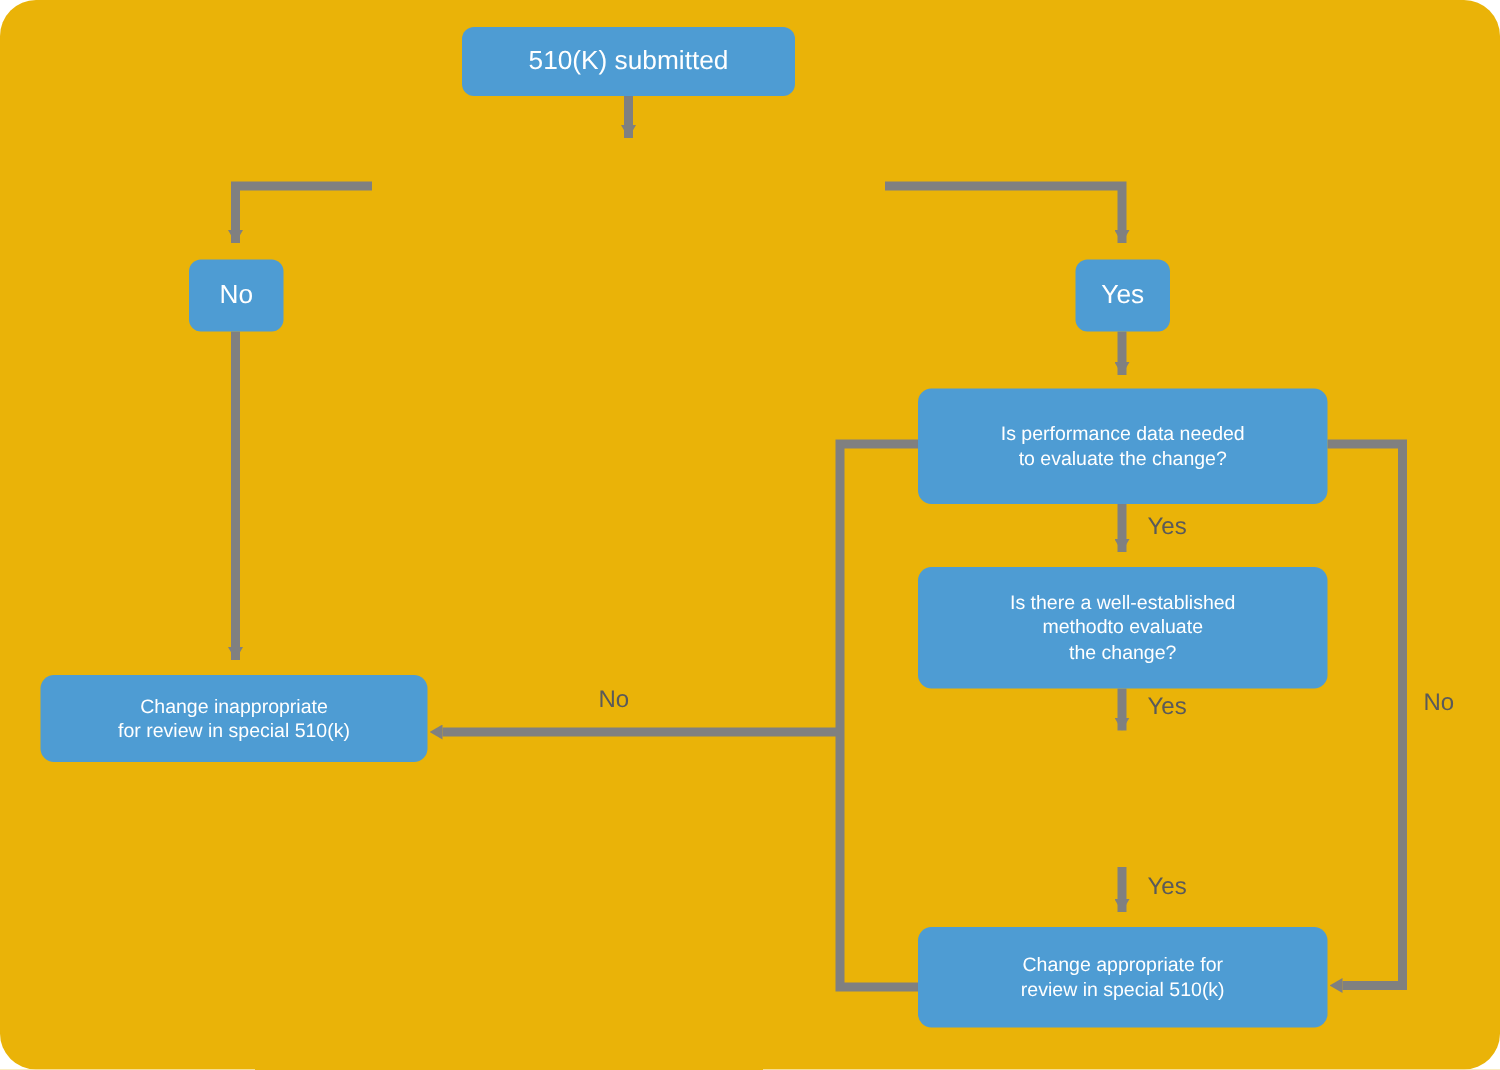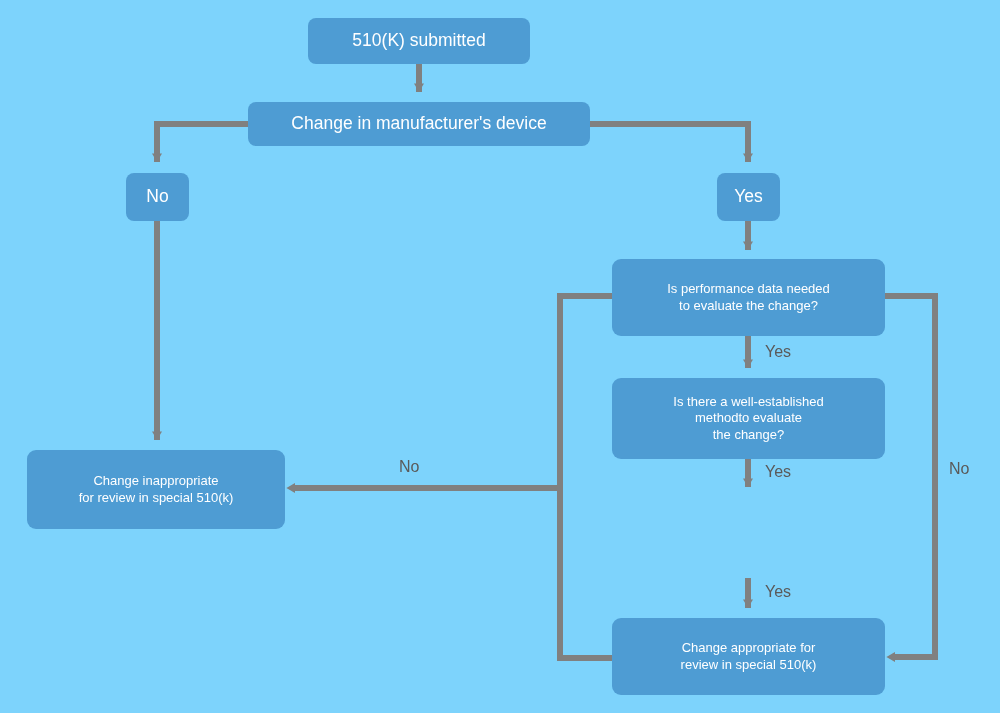--- a/index.html
+++ b/index.html
@@ -8,22 +8,23 @@
     padding: 0;
     background: #ffffff;
   }
   body {
     font-family: "Liberation Sans", sans-serif;
   }
   #flowchart-canvas {
     position: relative;
     width: 1000px;
     height: 713px;
-    background: #7dd3fc;
+    background: #eab308;
     overflow: hidden;
+    border-radius: 24px;
   }
   #flow-svg {
     position: absolute;
     left: 0;
     top: 0;
     width: 1000px;
     height: 713px;
   }
   .node {
     position: absolute;
@@ -91,38 +92,37 @@
       <polyline points="612,296 560,296 560,658 612,658"></polyline>
       <polyline points="560,488 295,488" marker-end="url(#arrow-left)"></polyline>
 
       <polyline points="885,296 935,296 935,657 895,657" marker-end="url(#arrow-left)"></polyline>
 
     </g>
   </svg>
 
   <div class="node small" style="left:308px; top:18px; width:222px; height:46px;">510(K) submitted</div>
 
-  <div class="node small" style="left:248px; top:102px; width:342px; height:44px;">Change in manufacturer's device</div>
 
   <div class="node small" style="left:126px; top:173px; width:63px; height:48px;">No</div>
 
   <div class="node small" style="left:717px; top:173px; width:63px; height:48px;">Yes</div>
 
   <div class="node" style="left:612px; top:259px; width:273px; height:77px;">Is performance data needed
 to evaluate the change?</div>
 
   <div class="node" style="left:612px; top:378px; width:273px; height:81px;">Is there a well-established
 methodto evaluate
 the change?</div>
 
 
-  <div class="node" style="left:27px; top:450px; width:258px; height:79px;">Change inappropriate
+  <div class="node" style="left:27px; top:450px; width:258px; height:58px;">Change inappropriate
 for review in special 510(k)</div>
 
-  <div class="node" style="left:612px; top:618px; width:273px; height:77px;">Change appropriate for
+  <div class="node" style="left:612px; top:618px; width:273px; height:67px;">Change appropriate for
 review in special 510(k)</div>
 
   <div class="edge-label" style="left:765px; top:343px;">Yes</div>
 
   <div class="edge-label" style="left:765px; top:463px;">Yes</div>
 
   <div class="edge-label" style="left:765px; top:583px;">Yes</div>
 
   <div class="edge-label" style="left:399px; top:458px;">No</div>
 

